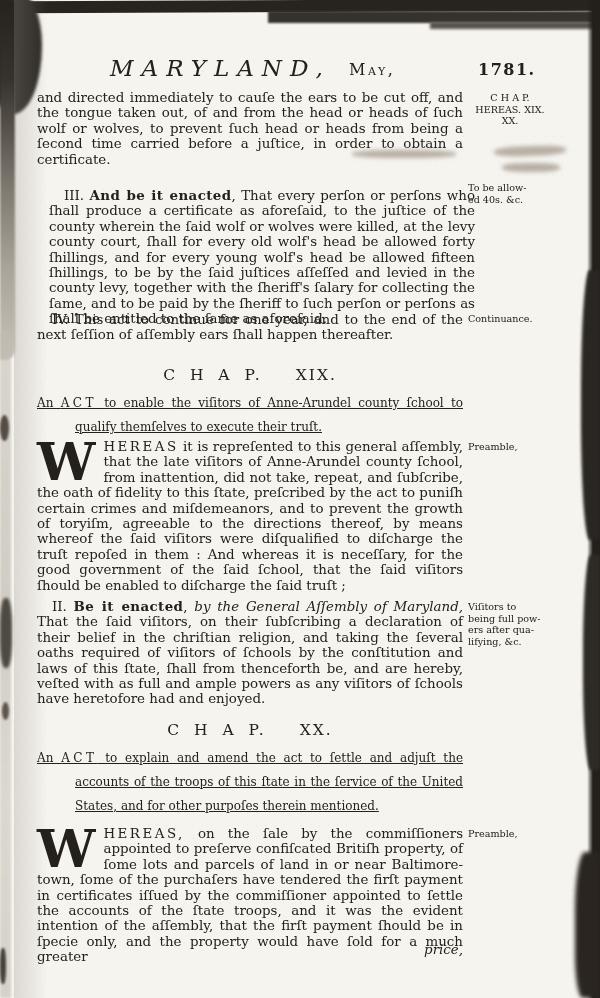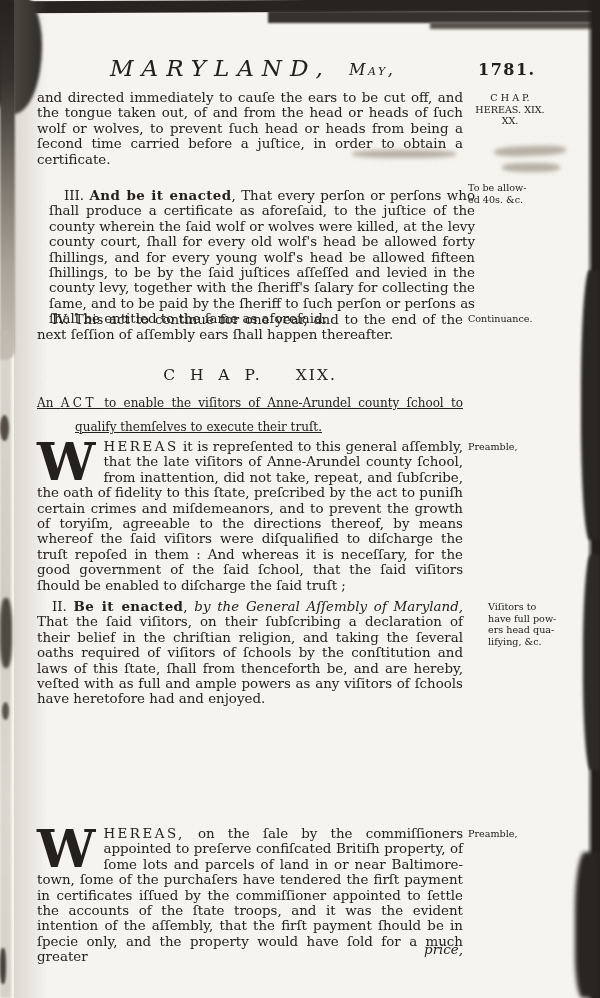--- a/index.html
+++ b/index.html
@@ -29,21 +29,21 @@
   .blob-l4{left:0;top:948px;width:6px;height:36px;background:#47423b;border-radius:40%;filter:blur(1px);}
   .strip-right{right:0;top:0;width:13px;height:998px;
     background:linear-gradient(to left,#231f1b 55%,rgba(35,31,27,0));filter:blur(.7px);}
   .blob-r1{right:0;top:270px;width:19px;height:270px;background:#2a2622;border-radius:45% 0 0 45%;filter:blur(1.8px);}
   .blob-r2{right:0;top:555px;width:17px;height:215px;background:#2e2a25;border-radius:45% 0 0 45%;filter:blur(1.8px);}
   .blob-r3{right:0;top:852px;width:25px;height:146px;background:#2a2521;border-radius:40% 0 0 30%;filter:blur(2px);}
   .gutter-shade{left:14px;top:0;width:34px;height:998px;background:linear-gradient(to right,rgba(150,143,132,.28),rgba(150,143,132,0));}
   .smudge{background:#a89f93;filter:blur(2.2px);border-radius:40%;opacity:.8;}
   
   .masthead-title{left:110px;top:55px;font-style:italic;font-size:23px;letter-spacing:8px;white-space:nowrap;}
-  .masthead-month{left:349px;top:60px;font-size:16px;font-variant:small-caps;letter-spacing:2.5px;font-style:italic;}
+  .masthead-month{left:349px;top:60px;font-size:16px;font-variant:small-caps;letter-spacing:2.5px;}
   .masthead-year{left:478px;top:60px;font-size:16px;font-weight:bold;letter-spacing:1.5px;text-align:center;}
   .body-text{left:37px;width:426px;font-size:13.4px;line-height:15.4px;text-align:justify;}
   .indent{text-indent:15px;}
   .enact{font-weight:bold;letter-spacing:.4px;}
   .it{font-style:italic;}
   .lead-caps{letter-spacing:2.5px;}
   .dropcap{float:left;font-size:52px;line-height:42px;font-weight:bold;margin:2px 8px 0 0;}
   .chap-head{left:37px;width:426px;text-align:center;font-size:15.5px;white-space:nowrap;}
   .chap-head .label{letter-spacing:3px;word-spacing:4px;}
   .chap-head .num{margin-left:33px;letter-spacing:2px;}
@@ -104,21 +104,27 @@
   </p>
 
   <p class="abs body-text" style="top:439px;margin:0;">
     <span class="dropcap">W</span><span class="lead-caps">HEREAS</span><span> it is repreſented to this general aſſembly, that the late viſitors of Anne-Arundel county ſchool, from inattention, did not take, repeat, and ſubſcribe, the oath of fidelity to this ſtate, preſcribed by the act to puniſh certain crimes and miſdemeanors, and to prevent the growth of toryiſm, agreeable to the directions thereof, by means whereof the ſaid viſitors were diſqualified to diſcharge the truſt repoſed in them : And whereas it is neceſſary, for the good government of the ſaid ſchool, that the ſaid viſitors ſhould be enabled to diſcharge the ſaid truſt ;</span>
   </p>
 
   <p class="abs body-text indent" style="top:599px;margin:0;">
     <span>II. </span><span class="enact">Be it enacted</span><span>, </span><span class="it">by the General Aſſembly of Maryland,</span><span> That the ſaid viſitors, on their ſubſcribing a declaration of their belief in the chriſtian religion, and taking the ſeveral oaths required of viſitors of ſchools by the conſtitution and laws of this ſtate, ſhall from thenceforth be, and are hereby, veſted with as full and ample powers as any viſitors of ſchools have heretofore had and enjoyed.</span>
   </p>
 
+  <div class="abs chap-head" style="top:721px;">
+    <span class="label">C H A P.</span><span class="num">XX.</span>
+  </div>
 
+  <p class="abs act-title" style="top:746px;margin:0;">
+    <span>An </span><span class="acronym">ACT</span><span> to explain and amend the act to ſettle and adjuſt the accounts of the troops of this ſtate in the ſervice of the United States, and for other purpoſes therein mentioned.</span>
+  </p>
 
   <p class="abs body-text" style="top:826px;margin:0;">
     <span class="dropcap">W</span><span class="lead-caps">HEREAS,</span><span> on the ſale by the commiſſioners appointed to preſerve confiſcated Britiſh property, of ſome lots and parcels of land in or near Baltimore-town, ſome of the purchaſers have tendered the firſt payment in certificates iſſued by the commiſſioner appointed to ſettle the accounts of the ſtate troops, and it was the evident intention of the aſſembly, that the firſt payment ſhould be in ſpecie only, and the property would have ſold for a much greater</span>
   </p>
 
   <div class="abs catchword" style="top:942px;">price,</div>
 
   <div class="abs mnote center" style="top:92px;">
     <span>C H A P.</span>
     <span>HEREAS. XIX.</span>
@@ -127,23 +133,23 @@
   <div class="abs mnote" style="top:182px;">
     <span>To be allow-</span>
     <span>ed 40s. &amp;c.</span>
   </div>
   <div class="abs mnote" style="top:313px;">
     <span>Continuance.</span>
   </div>
   <div class="abs mnote" style="top:441px;">
     <span>Preamble,</span>
   </div>
-  <div class="abs mnote" style="top:601px;margin-left:20px;">
+  <div class="abs mnote" style="top:601px;">
     <span>Viſitors to</span>
-    <span>have full pow-</span>
-    <span>ers head qua-</span>
+    <span>being full pow-</span>
+    <span>ers after qua-</span>
     <span>lifying, &amp;c.</span>
   </div>
   <div class="abs mnote" style="top:828px;">
     <span>Preamble,</span>
   </div>
 
 </div>
 
 </body></html>

